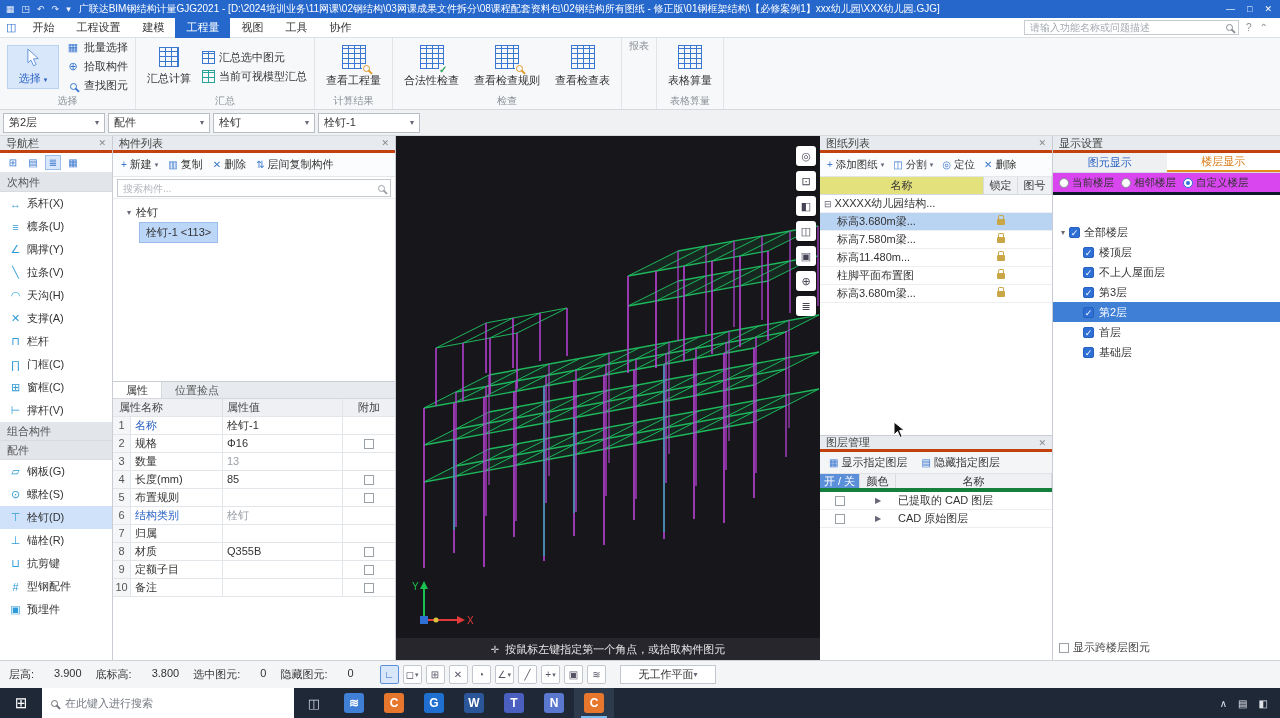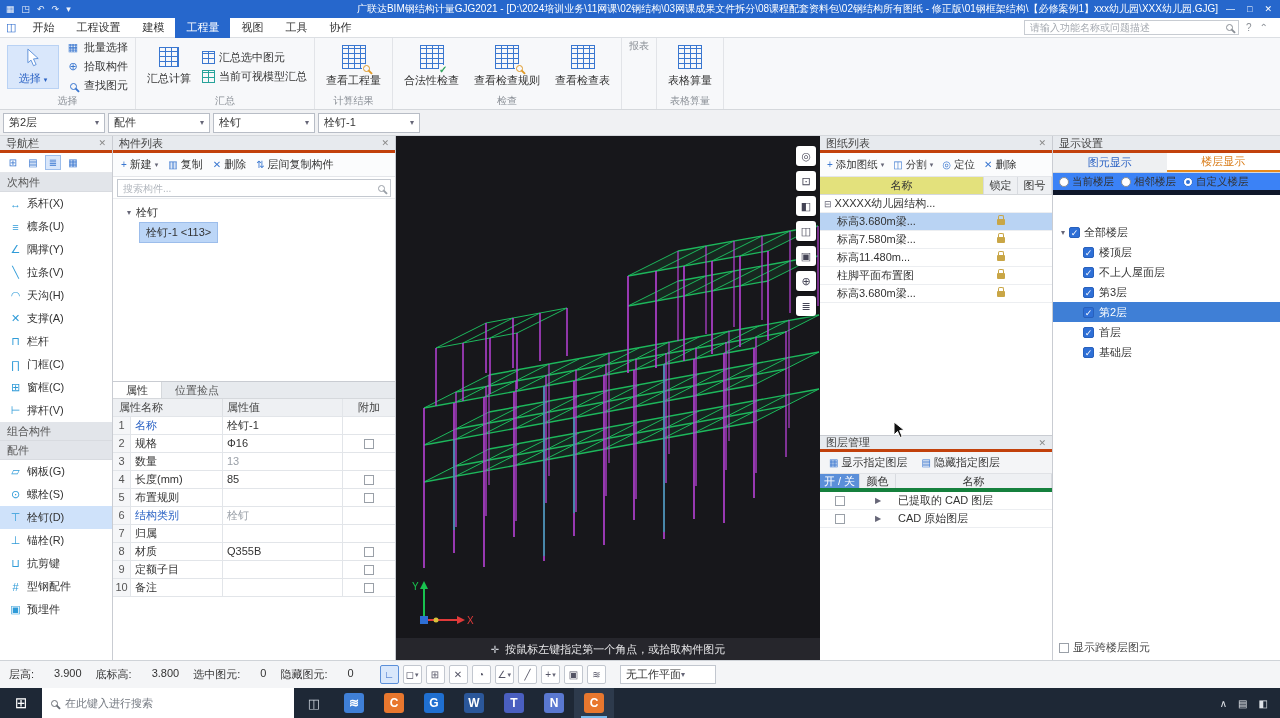--- a/index.html
+++ b/index.html
@@ -26,21 +26,21 @@
 .cbx{width:11px;height:11px;background:#2e6fd6;border:1px solid #2861bd;border-radius:2px;color:#fff;font-size:9px;line-height:10px;text-align:center;flex:none}
 .cbx::after{content:"✓"}
 .cb{width:10px;height:10px;border:1px solid #9aa0a8;background:#fff;display:inline-block;flex:none}
 .radio{width:10px;height:10px;border:1px solid #8a8f96;border-radius:50%;position:relative;background:#fff;flex:none}
 .radio.checked{border-color:#2e6fd6}
 .radio.checked::after{content:"";position:absolute;inset:2px;background:#2e6fd6;border-radius:50%}
 
 
 .titlebar{height:18px;background:#2667cc;color:#fff;display:flex;align-items:center;padding:0 6px;gap:8px}
 .qat{display:flex;gap:7px;font-size:9px;opacity:.92}
-.titlebar .title{flex:1;text-align:right;font-size:10px;white-space:nowrap;overflow:hidden;text-overflow:ellipsis}
+.titlebar .title{flex:1;text-align:left;font-size:10px;white-space:nowrap;overflow:hidden;text-overflow:ellipsis}
 .winbtns{display:flex;gap:12px;font-size:9px;padding-right:2px}
 
 
 .menubar{height:20px;background:#fff;border-bottom:1px solid #dcdfe3;display:flex;align-items:center;padding:0 6px;gap:1px}
 .m-ic{color:#2667cc;font-size:11px;margin-right:4px}
 .menutab{padding:0 11px;height:20px;display:flex;align-items:center;color:#333}
 .menutab.active{background:#2667cc;color:#fff}
 .msearch{margin-left:auto;width:215px;height:15px;border:1px solid #c8ccd2;display:flex;align-items:center;gap:4px;padding:0 5px;color:#8a8f96;background:#fff}
 .msearch input{font-size:10px;color:#555}
 .msearch input::placeholder{color:#a5aab1}
@@ -151,37 +151,37 @@
 .lc-onoff{width:40px;display:flex;justify-content:center}
 .lc-color{width:36px;display:flex;justify-content:center;color:#667;font-size:8px}
 .lc-name{flex:1;padding-left:2px;white-space:nowrap;overflow:hidden}
 .lfill{flex:1;background:#fff}
 
 
 .disp-panel{flex:1;border-right:none}
 .dtabs{height:20px;display:flex;background:#eef0f2;border-bottom:1px solid #d5d8dc;flex:none}
 .dtab{flex:1;display:flex;align-items:center;justify-content:center;color:#2a62c4}
 .dtab.active{background:#fff;color:#d97b16;border-bottom:2px solid #e78a1e}
-.radio-row{height:22px;display:flex;align-items:center;gap:7px;padding:0 6px;background:#3b82f6;border-bottom:5px solid #0f172a;font-size:10.5px;flex:none}
+.radio-row{height:22px;display:flex;align-items:center;gap:7px;padding:0 6px;background:#d946ef;border-bottom:3px solid #0f172a;font-size:10.5px;flex:none}
 .radio-opt{display:flex;align-items:center;gap:3px}
 .floor-tree{flex:1;background:#fff;padding-top:27px;position:relative}
 .ft-root{height:20px;display:flex;align-items:center;gap:4px;padding-left:8px}
 .ft-root .tg{color:#667;font-size:8px}
 .ft-item{height:20px;display:flex;align-items:center;gap:5px;padding-left:30px}
 .ft-item.selected{background:#3f7fd6;color:#fff}
 .disp-footer{position:absolute;bottom:5px;left:6px;display:flex;align-items:center;gap:4px;color:#444}
 
 
 .statusbar{height:28px;background:#f4f5f7;border-top:1px solid #cfd3d8;display:flex;align-items:center;gap:14px;padding:0 9px}
 .stats{display:flex;gap:14px}
 .stat{display:flex;gap:20px}
 .stools{display:flex;gap:4px;margin-left:12px}
 .stool{min-width:19px;height:19px;border:1px solid #c2c7cf;background:#fff;border-radius:2px;display:flex;align-items:center;justify-content:center;gap:1px;color:#556;font-size:10px;padding:0 2px}
 .stool.active{border-color:#5b8fd9;background:#d9e7fb;color:#2a62c4}
-.workplane{width:96px;height:19px;border:1px solid #c2c7cf;background:#fff;display:flex;align-items:center;justify-content:flex-start;padding:0 5px}
+.workplane{width:96px;height:19px;border:1px solid #c2c7cf;background:#fff;display:flex;align-items:center;justify-content:center;padding:0 5px}
 .workplane i{font-size:8px;color:#667}
 
 
 .taskbar{height:30px;background:#1e2836;display:flex;align-items:stretch;color:#fff}
 .start{width:42px;display:flex;align-items:center;justify-content:center;font-size:15px}
 .tsearch{width:252px;background:#fff;color:#6b6f76;display:flex;align-items:center;gap:7px;padding:0 9px}
 .tsearch input{font-size:11px;color:#555}
 .tsearch input::placeholder{color:#757a82}
 .tview{width:40px;display:flex;align-items:center;justify-content:center;font-size:13px;color:#cfd6df}
 .tapps{display:flex}

